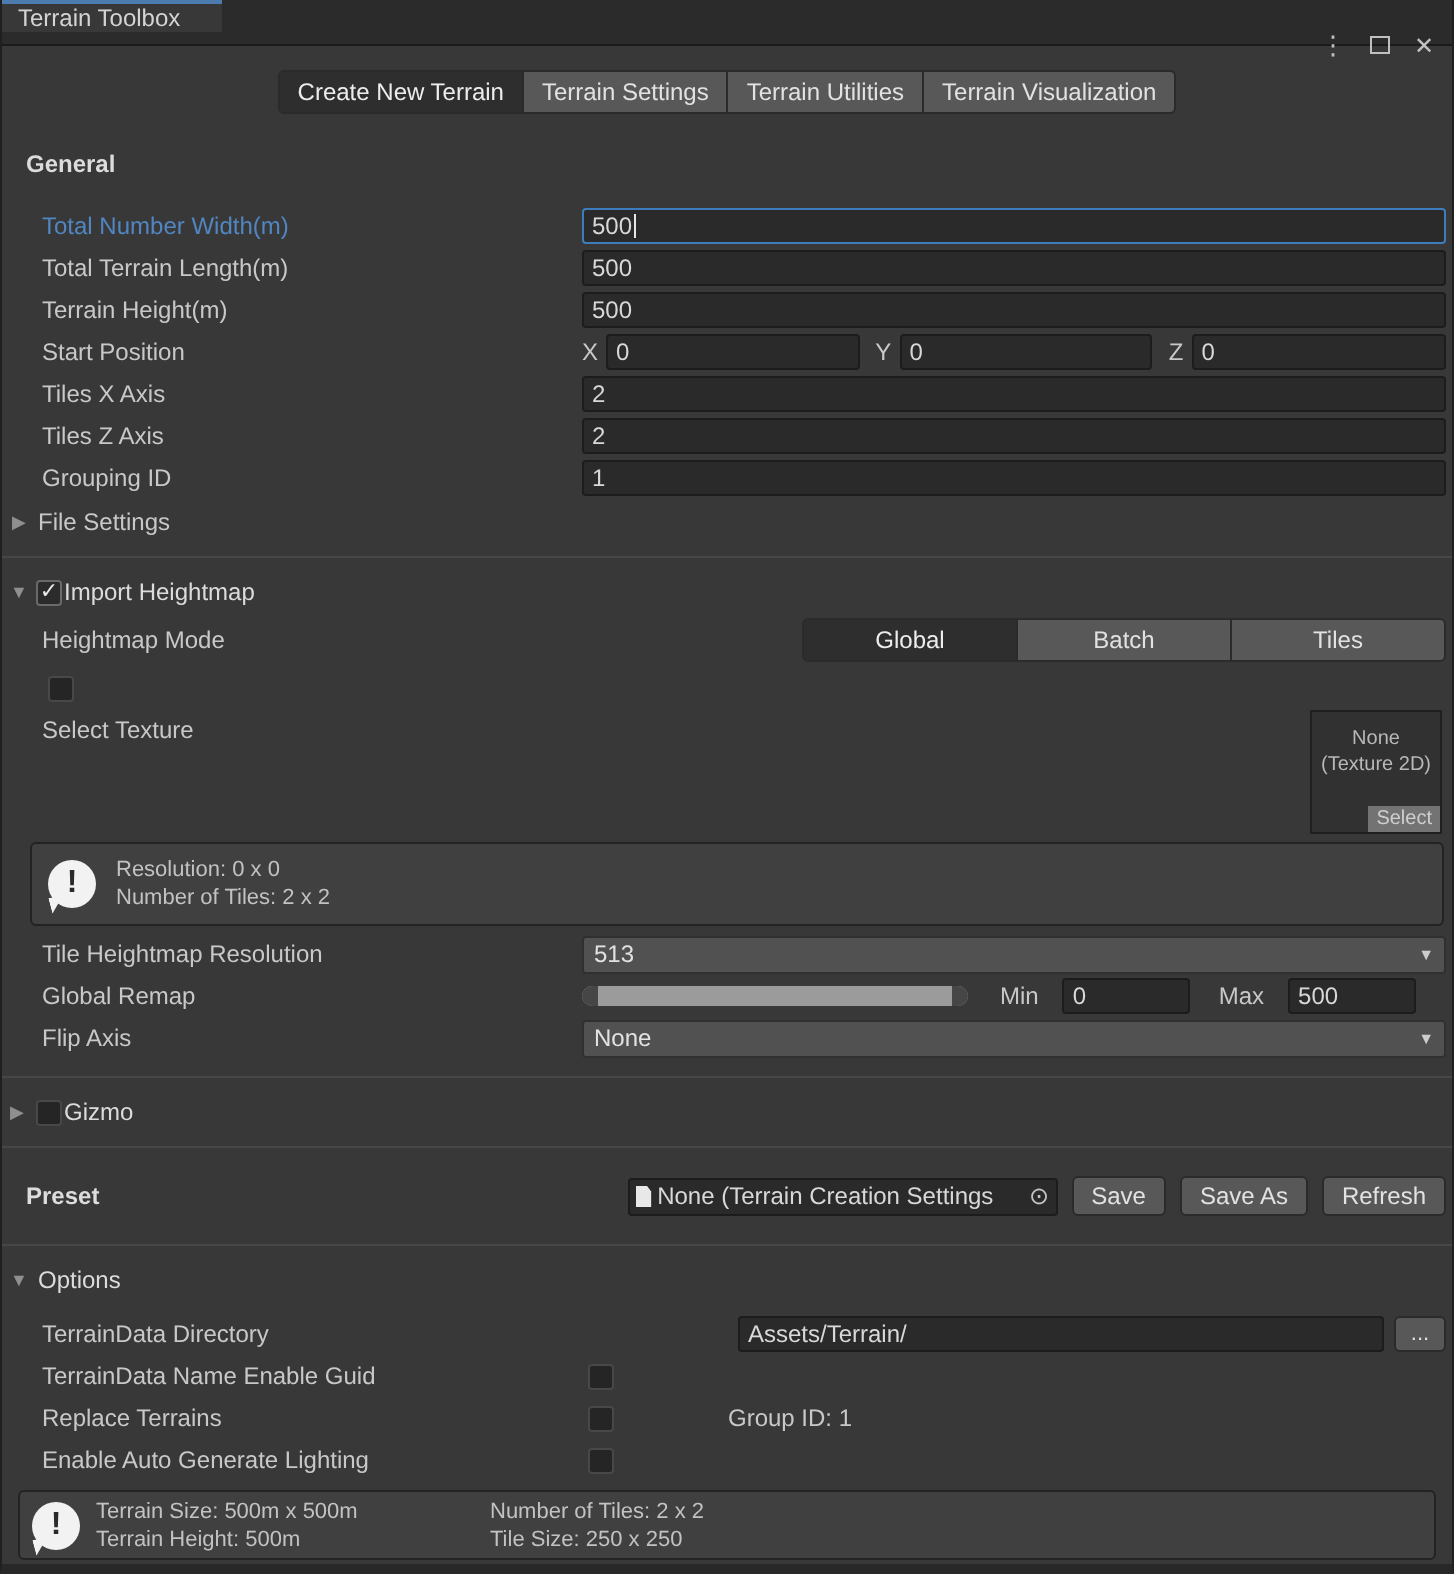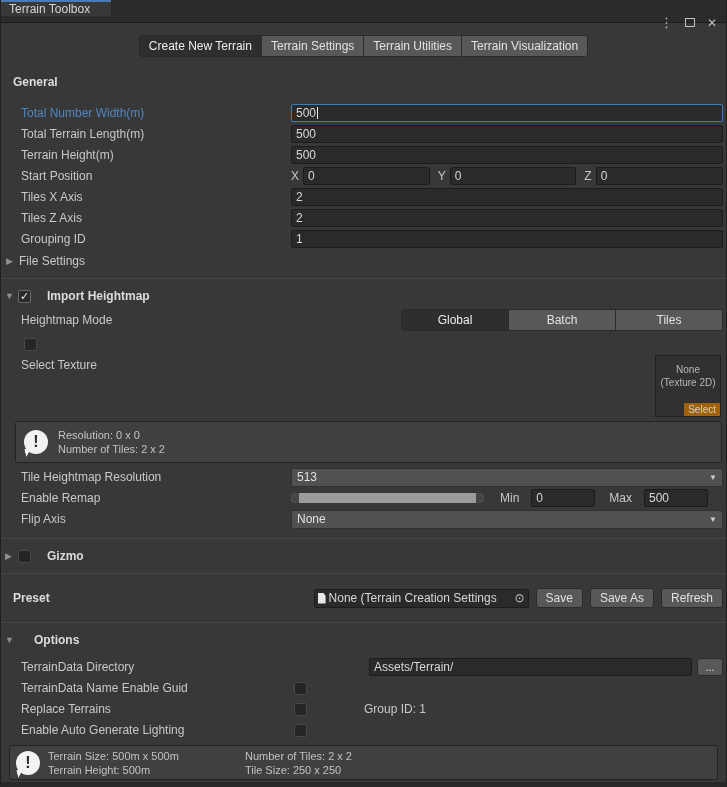--- a/index.html
+++ b/index.html
@@ -73,38 +73,38 @@
     width: 13px; height: 13px; background: #252525;
     border: 1px solid #484848; border-radius: 2px; flex: none;
   }
   .checkbox.checked {
     display: flex; align-items: center; justify-content: center;
     color: #eaeaea; font-size: 11px; line-height: 1;
     background: #2b2b2b; border-color: #6a6a6a;
   }
   .sep { height: 1px; background: #474747; margin: 6px 0; }
   .hdr-row { display: flex; align-items: center; height: 22px; padding-left: 4px; }
-  .hdr-row .bold-lbl { font-weight: bold; color: #dcdcdc; margin-left: 16px; }
+  .hdr-row .bold-lbl { font-weight: normal; color: #dcdcdc; margin-left: 1px; }
   
   .mode-row { height: 26px; }
   .modegroup { display: flex; width: 322px; margin-left: auto; }
   .modegroup .btn { flex: 1; border-radius: 0; margin-left: -1px; height: 22px; }
   .modegroup .btn:first-child { margin-left: 0; border-radius: 3px 0 0 3px; }
   .modegroup .btn:last-child { border-radius: 0 3px 3px 0; }
   
   .tex-row { height: 62px; align-items: flex-start; position: relative; }
   .tex-row .lbl { padding-top: 3px; }
   .tex-box {
     position: absolute; right: 5px; top: 0; width: 66px; height: 62px;
     background: #313131; border: 1px solid #1f1f1f;
     display: flex; flex-direction: column;
   }
   .tex-none { flex: 1; text-align: center; font-size: 10px; color: #b8b8b8; padding-top: 7px; line-height: 13px; }
   .tex-select {
-    align-self: flex-end; background: #a16207; color: #cfcfcf;
+    align-self: flex-end; background: #737373; color: #cfcfcf;
     font-size: 10px; line-height: 13px; padding: 0 4px; border: none;
     font-family: inherit; cursor: pointer; text-align: center;
   }
   
   .infobox {
     margin: 4px 4px 0 14px; height: 42px;
     background: #404040; border: 1px solid #232323; border-radius: 3px;
     display: flex; align-items: center;
   }
   .note-icon {
@@ -308,21 +308,21 @@
     <div class="lbl">Tile Heightmap Resolution</div>
     <div class="ctl">
       <div class="dropdown">
         <span>513</span>
         <span class="dd-arrow">▼</span>
       </div>
     </div>
   </div>
 
   <div class="row">
-    <div class="lbl">Enable Remap</div>
+    <div class="lbl">Global Remap</div>
     <div class="ctl">
       <div class="mm-slider">
         <span class="mm-handle left"></span>
         <span class="mm-handle right"></span>
       </div>
       <span class="mm-lbl">Min</span>
       <div class="field mm-field">0</div>
       <span class="mm-lbl" style="margin-left:14px;">Max</span>
       <div class="field mm-field">500</div>
     </div>

